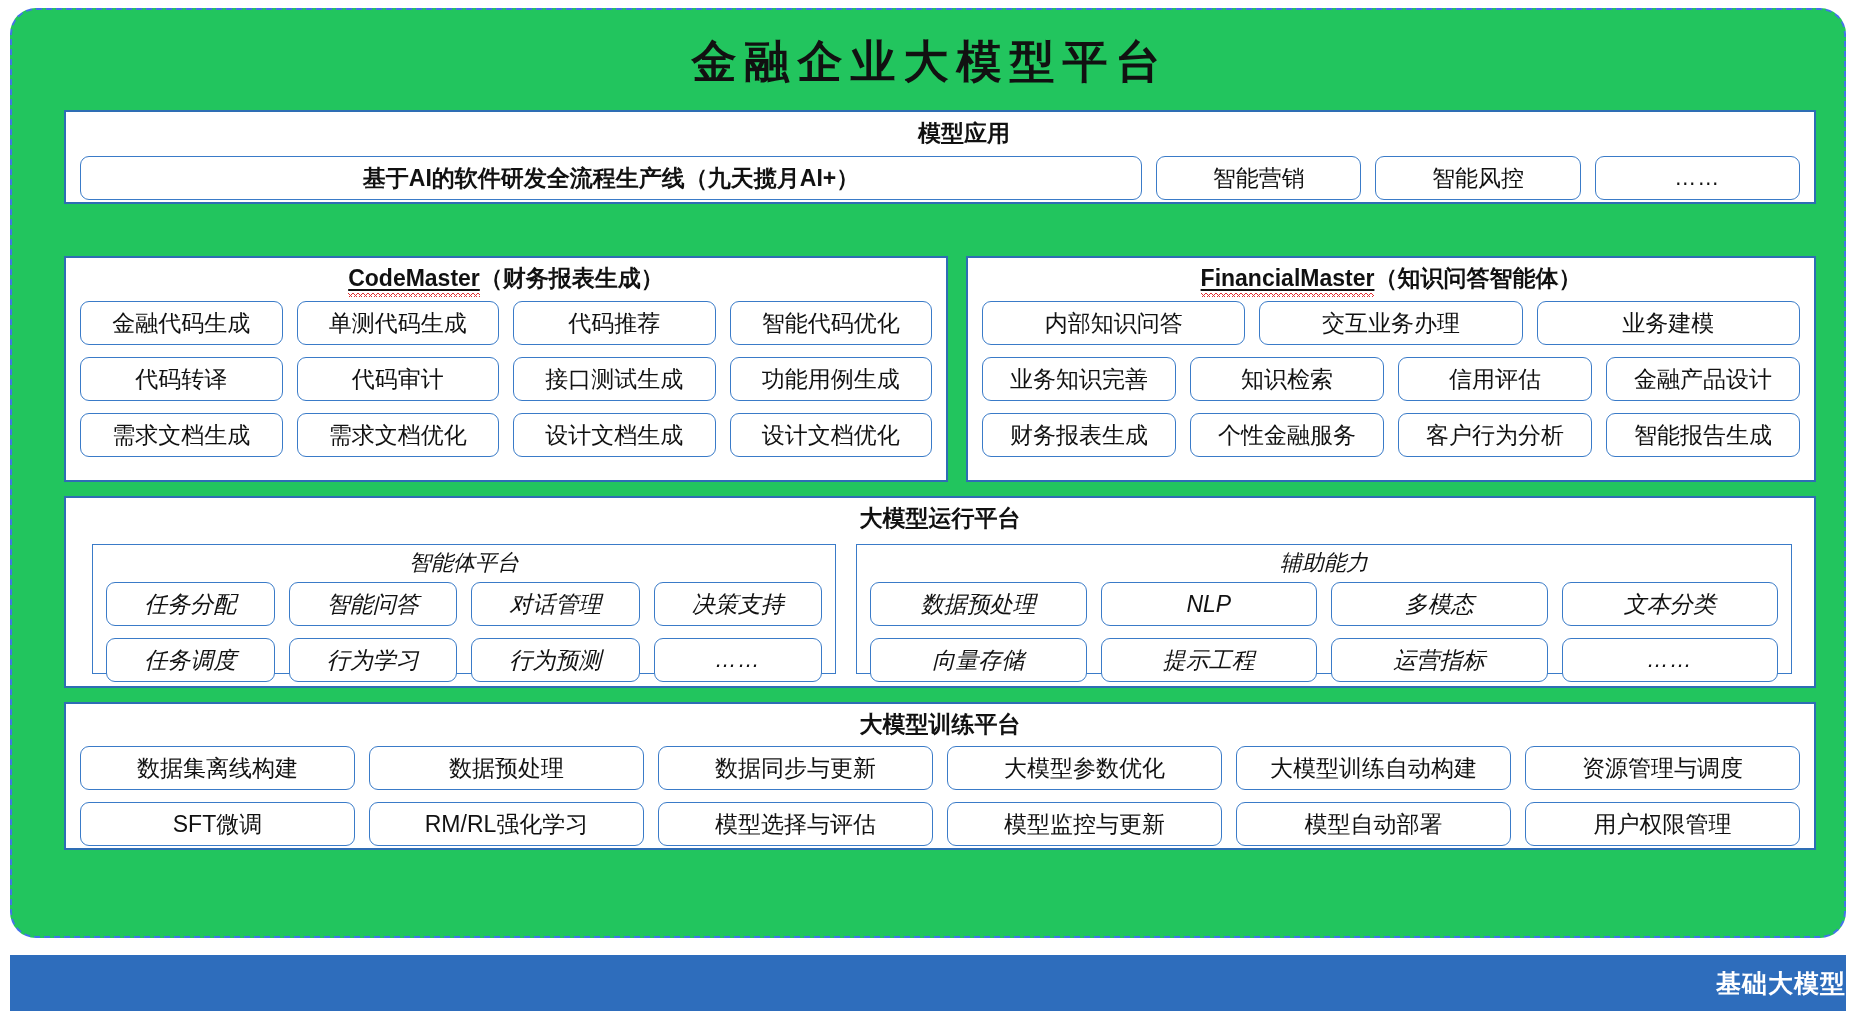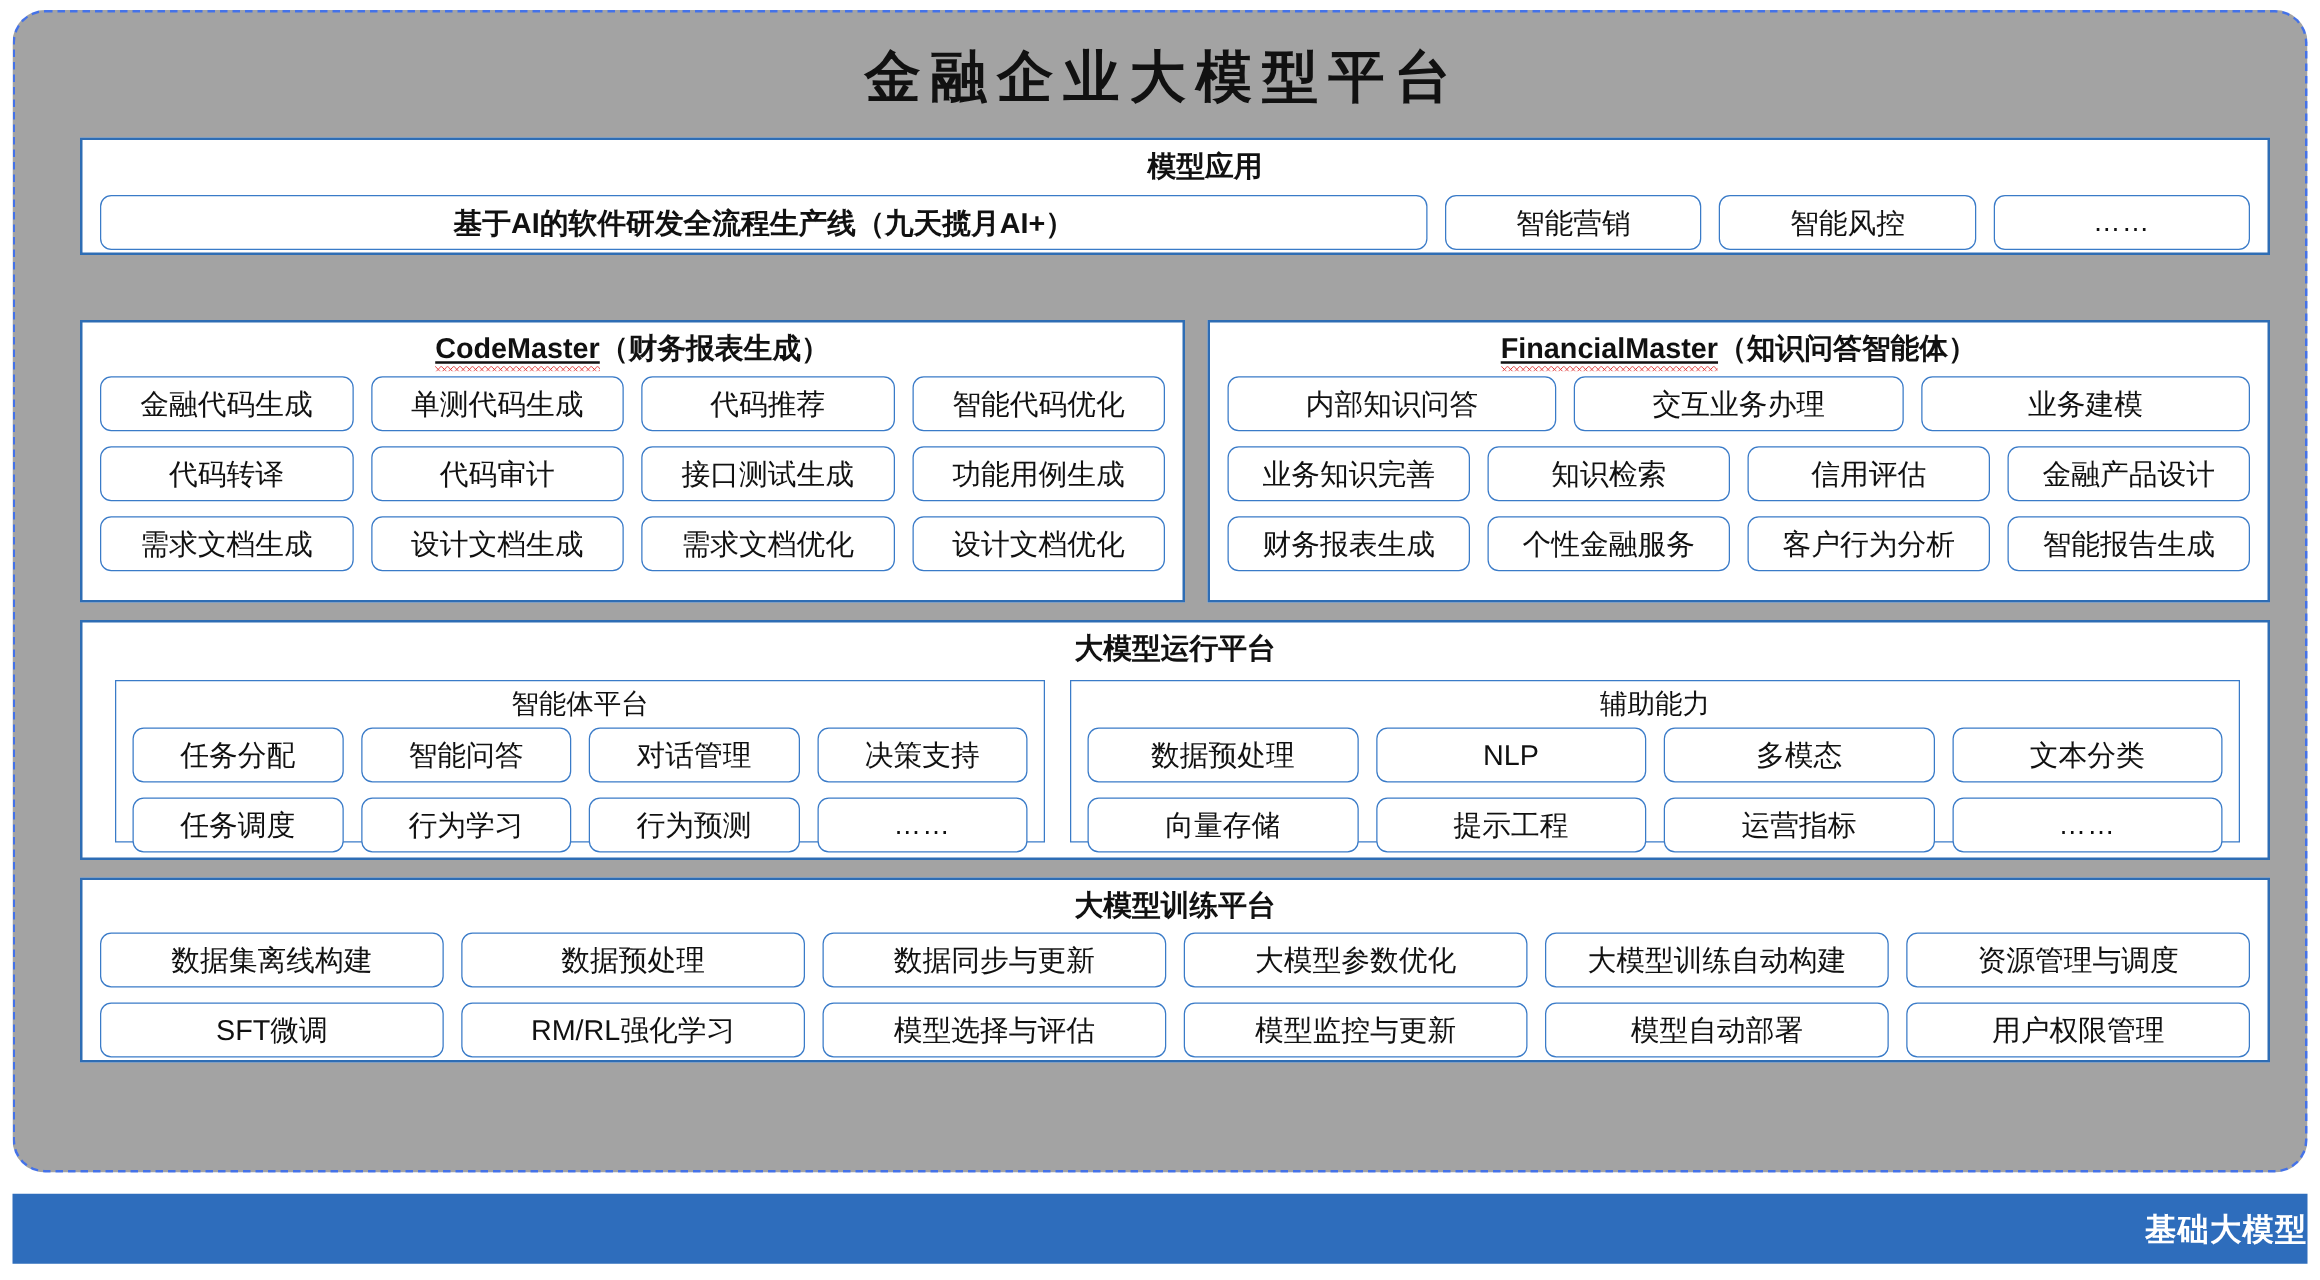--- a/index.html
+++ b/index.html
@@ -21,21 +21,21 @@
 
   
   .outer-frame {
     position: absolute;
     left: 10px;
     top: 8px;
     width: 1836px;
     height: 930px;
     border: 2px dashed #4472E8;
     border-radius: 26px;
-    background: #a3a3a3;
+    background: #22c55e;
   }
 
   
   .main-title {
     position: absolute;
     left: 0;
     top: 22px;
     width: 1836px;
     text-align: center;
     font-family: "DejaVu Serif", "Liberation Serif", serif;
@@ -149,20 +149,21 @@
 
   
   #sec-run { left: 52px; top: 486px; width: 1752px; height: 192px; }
   #sec-run > .panel-title { margin-top: 9px; }
 
   .sub-panel {
     position: absolute;
     border: 1.6px solid #3A7BC8;
     background: #ffffff;
     padding: 7px 13px 0 13px;
+    font-style: italic;
   }
   #sub-agent  { left: 26px; top: 46px; width: 744px; height: 130px; }
   #sub-assist { left: 790px; top: 46px; width: 936px; height: 130px; }
   .sub-panel .panel-title { margin-bottom: 8px; }
 
   
   #sec-train { left: 52px; top: 692px; width: 1752px; height: 148px; }
   #sec-train > .panel-title { margin-top: 9px; }
   #sec-train .train-grid { margin: 10px 14px 0 14px; }
 
@@ -217,22 +218,22 @@
             <div class="chip">智能代码优化</div>
           </div>
           <div class="chip-row">
             <div class="chip">代码转译</div>
             <div class="chip">代码审计</div>
             <div class="chip">接口测试生成</div>
             <div class="chip">功能用例生成</div>
           </div>
           <div class="chip-row">
             <div class="chip">需求文档生成</div>
+            <div class="chip">需求文档优化</div>
             <div class="chip">设计文档生成</div>
-            <div class="chip">需求文档优化</div>
             <div class="chip">设计文档优化</div>
           </div>
         </div>
       </div>
     </div>
 
     <div class="panel" id="sec-fin">
       <div class="agent-inner">
         <div class="panel-title">
           <span class="squiggle">FinancialMaster</span><span>（知识问答智能体）</span>

